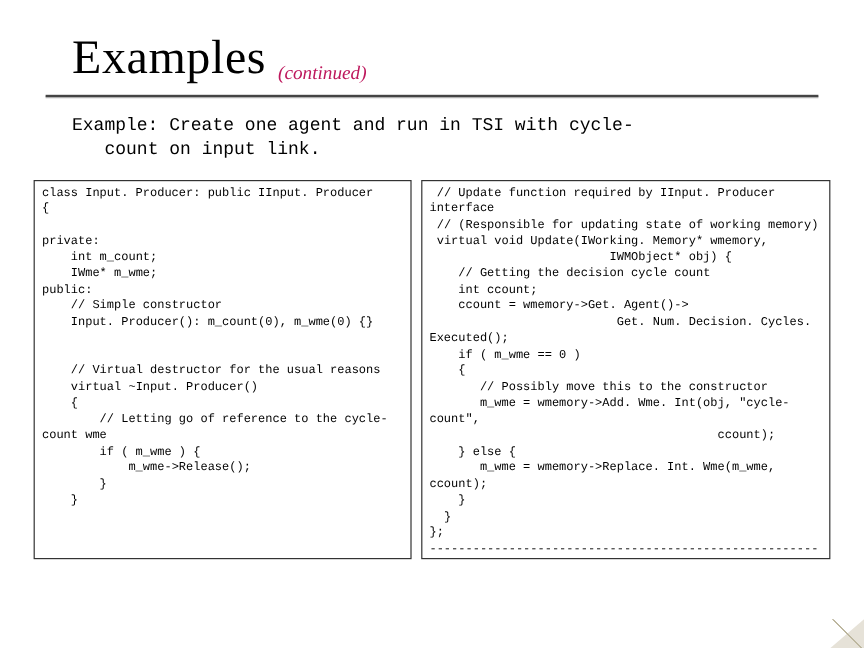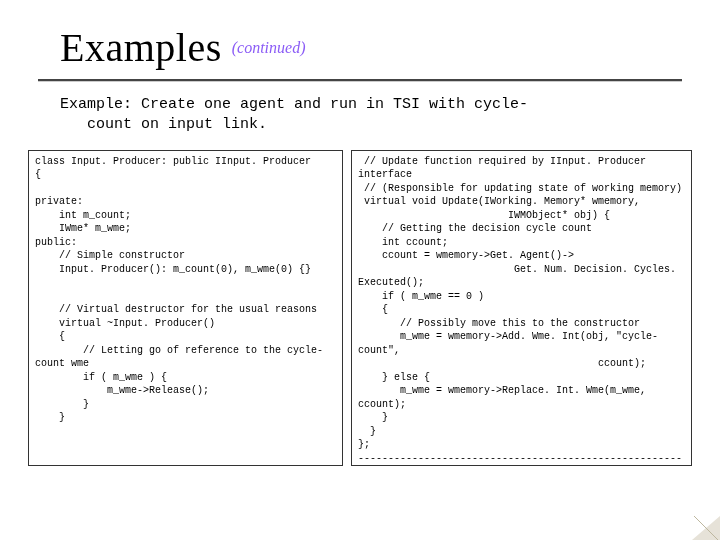--- a/index.html
+++ b/index.html
@@ -14,34 +14,34 @@
   }
   .slide {
     position: relative;
     width: 720px;
     height: 540px;
     box-sizing: border-box;
     padding-top: 24px;
   }
   .title-row {
     display: flex;
-    align-items: center;
+    align-items: flex-end;
     margin-left: 60px;
     margin-bottom: 8px;
   }
   .title-main {
     font-size: 40px;
     font-weight: 400;
     letter-spacing: 0.5px;
     margin-right: 10px;
   }
   .title-sub {
     font-size: 16px;
     font-style: italic;
-    color: #8b5cf6;
+    color: #be185d;
   }
   .hr-wrap {
     margin: 6px 38px 14px 38px;
   }
   .hr1 {
     height: 2px;
     background: #444;
     box-shadow: 0 1px 0 #ccc;
   }
   .subtitle {

